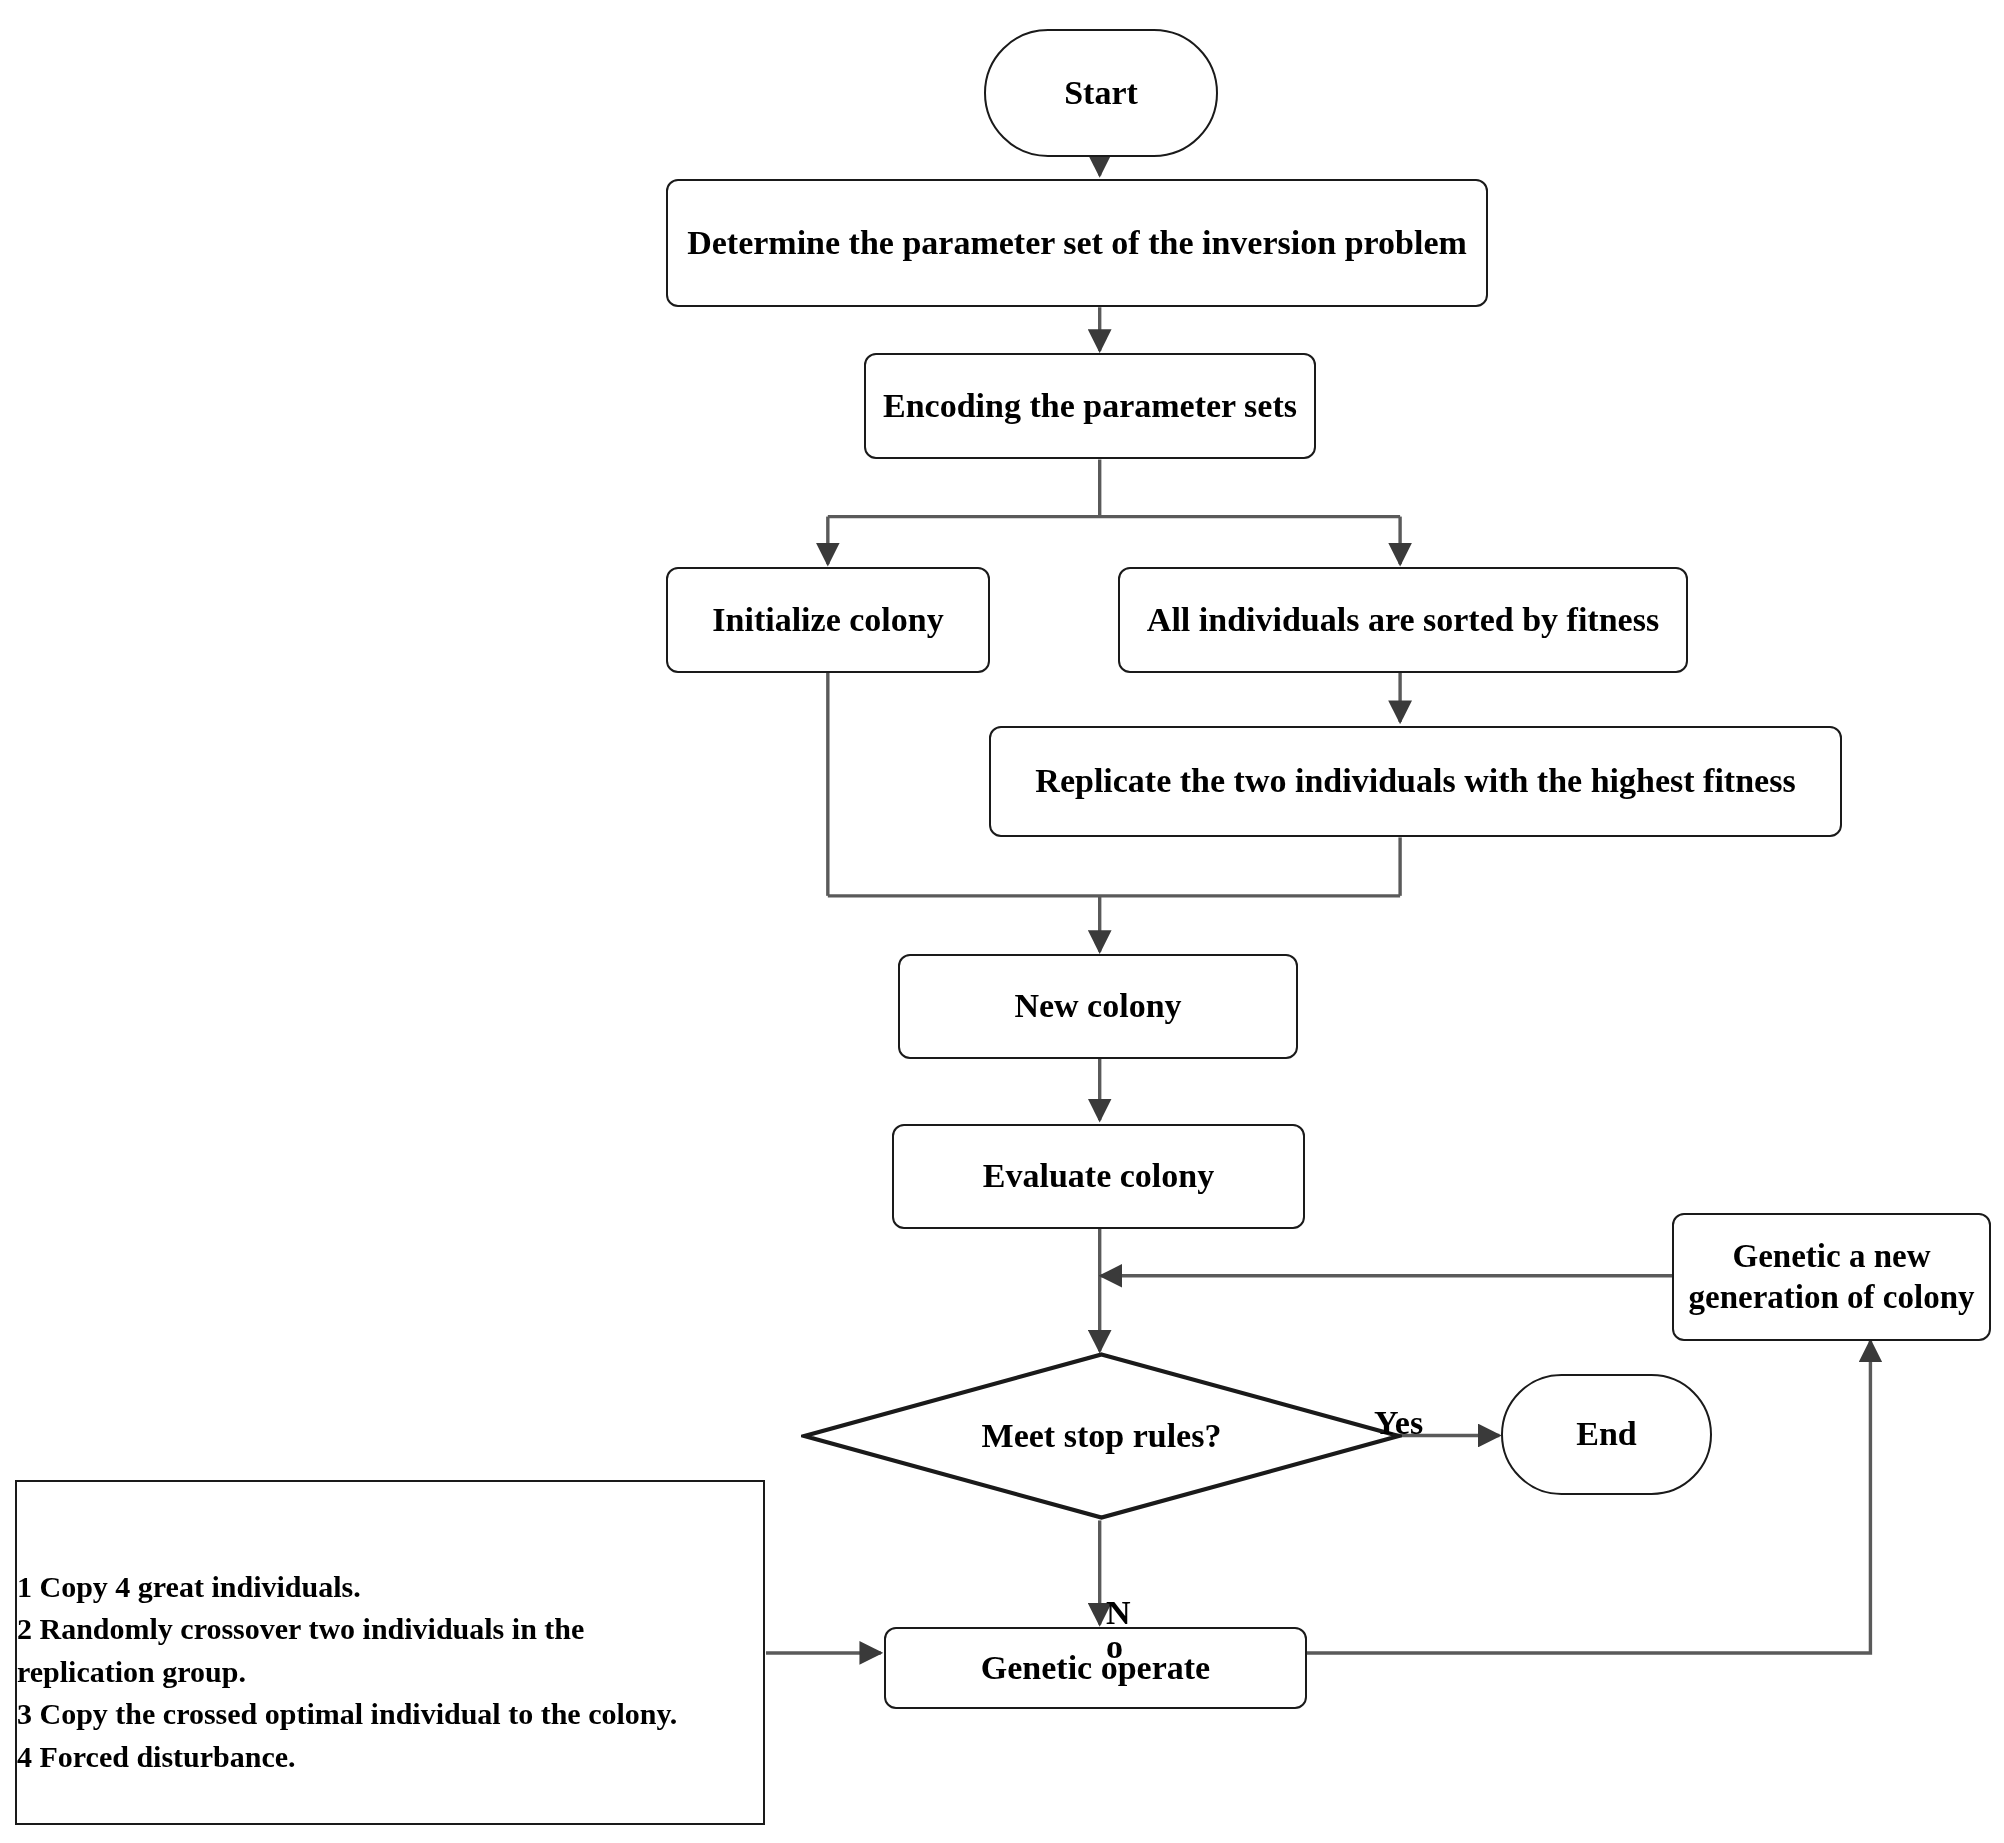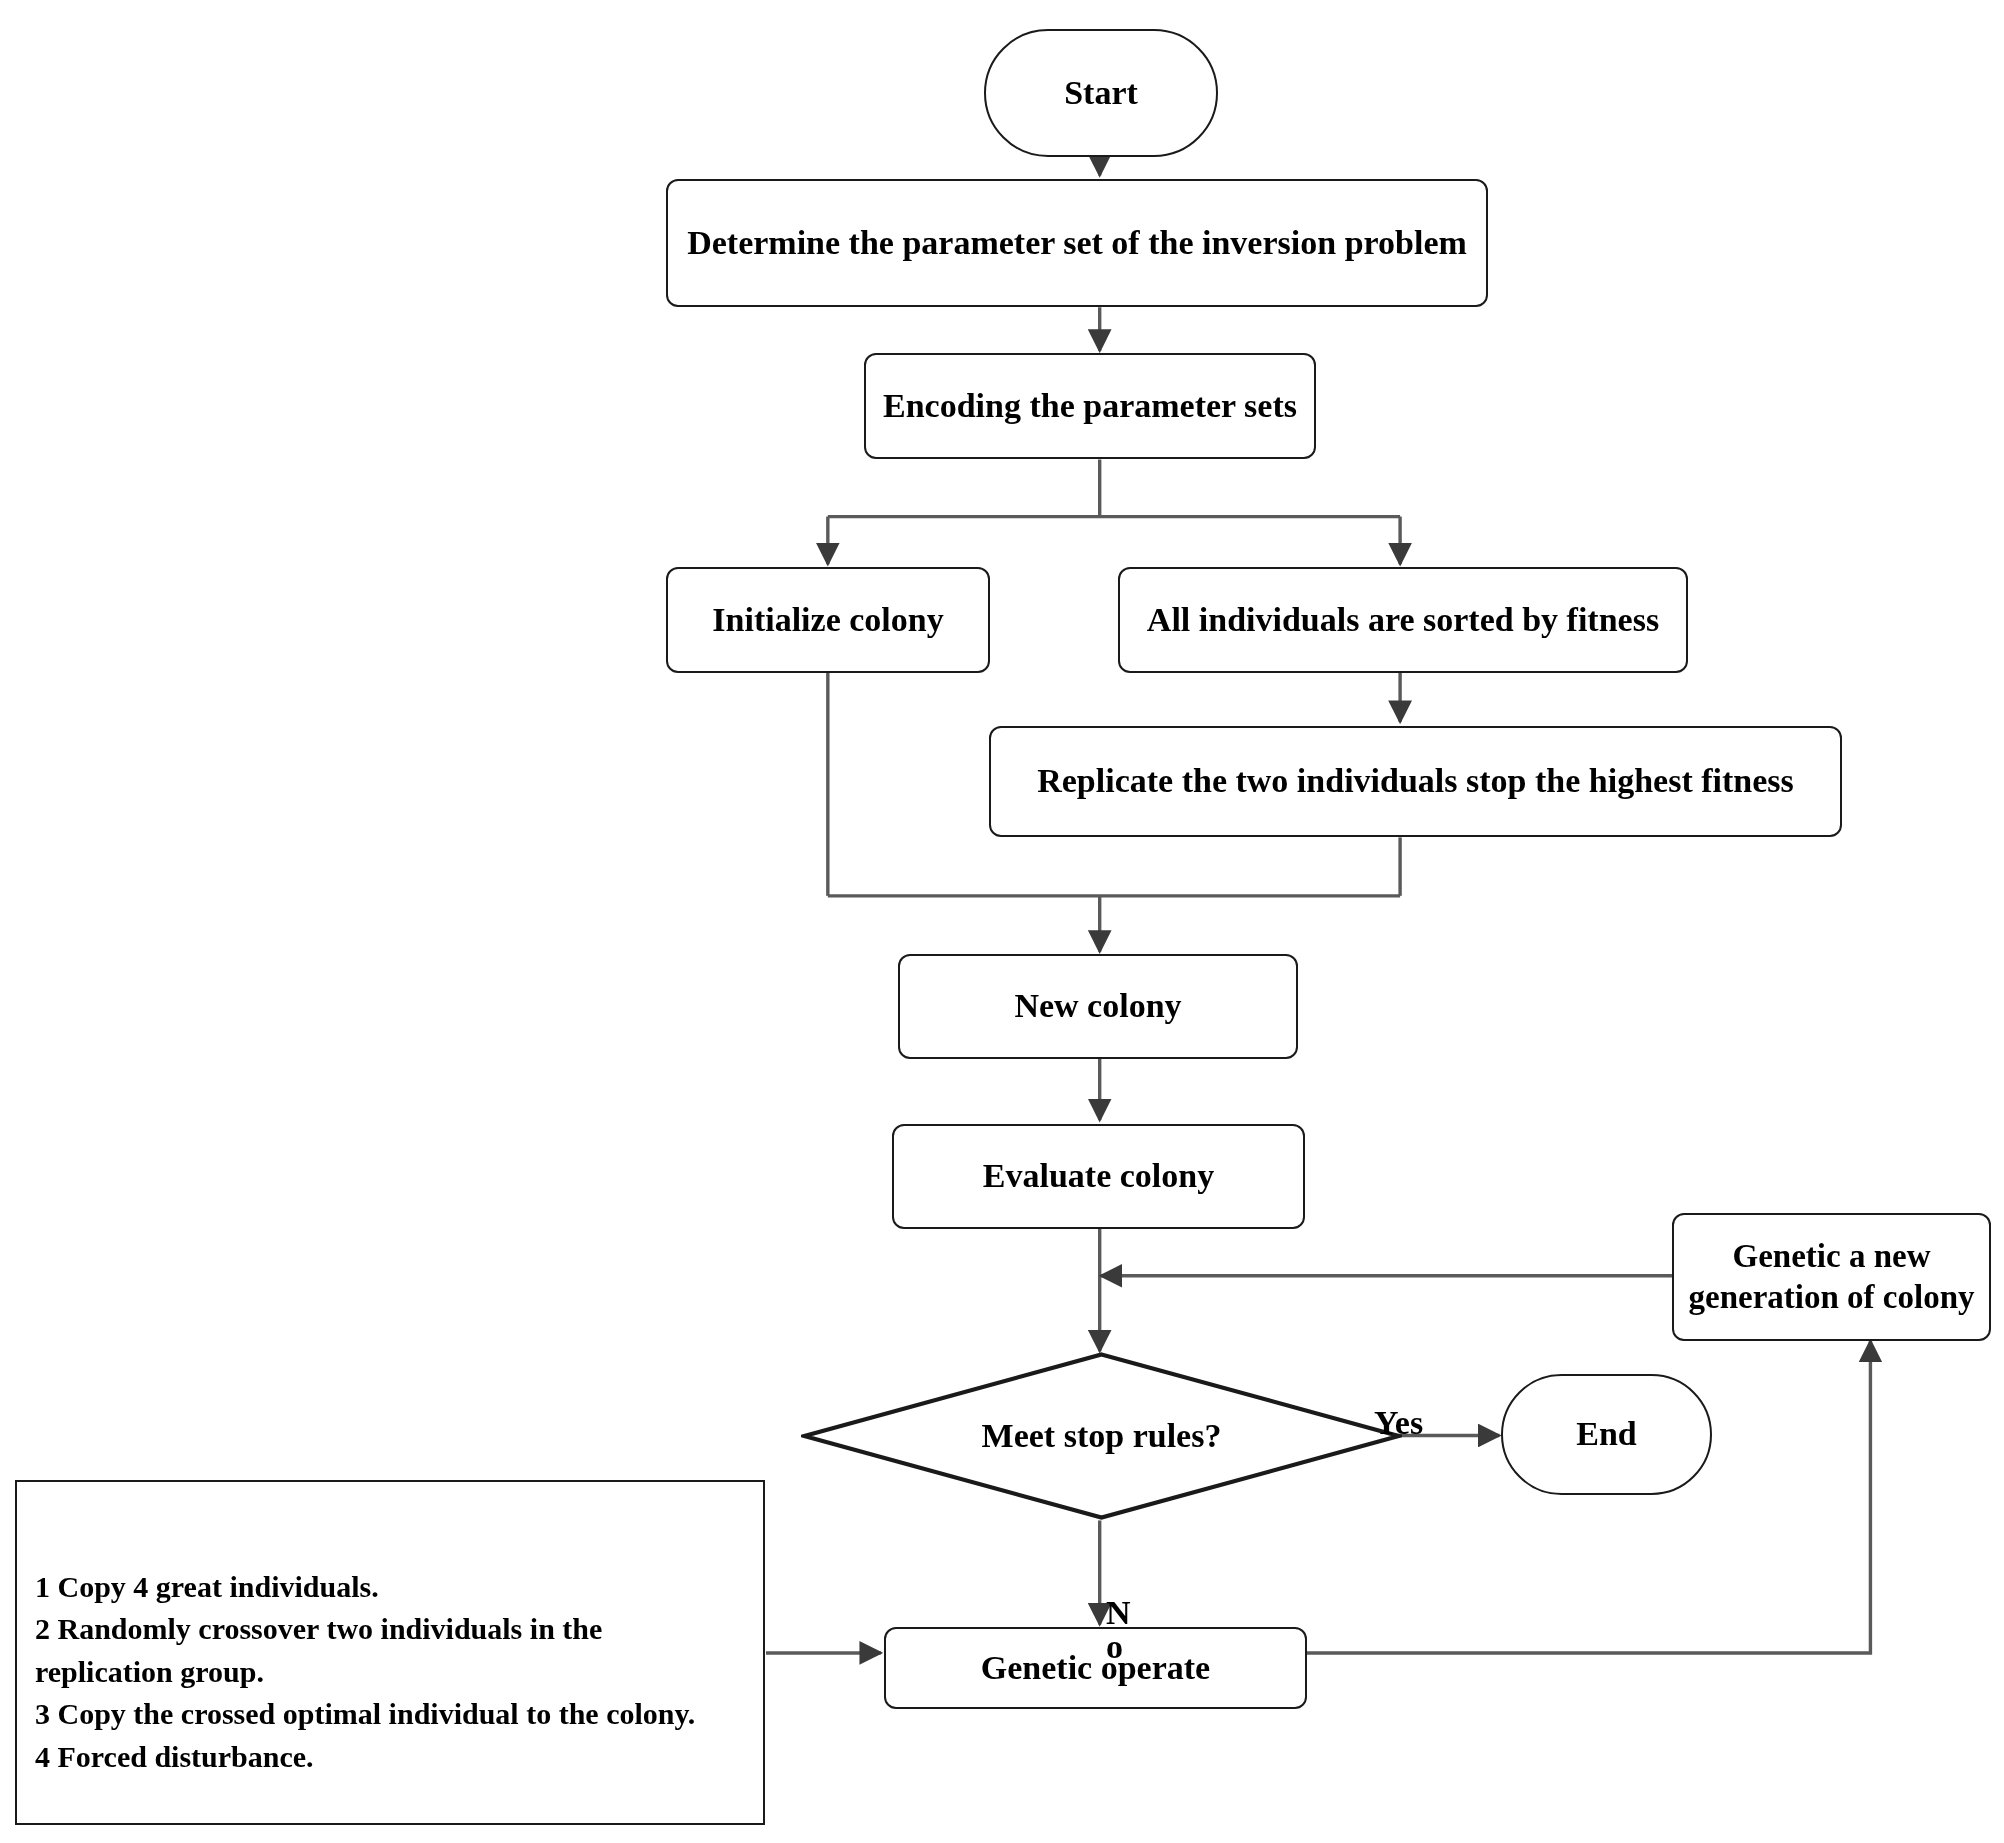--- a/index.html
+++ b/index.html
@@ -53,21 +53,21 @@
     display: flex;
     align-items: center;
     z-index: 3;
   }
   .annot .label {
     white-space: pre-line;
     font-weight: bold;
     font-size: 30px;
     line-height: 1.42;
     color: #000000;
-    padding: 0 18px;
+    padding: 0 0;
     text-align: left;
     margin-top: 39px;
   }
 
   .diamond-wrap {
     position: absolute;
     z-index: 3;
   }
   .diamond-wrap svg { display: block; }
   .diamond-text {
@@ -150,21 +150,21 @@
 
   <div class="node process" style="left:666px; top:567px; width:324px; height:106px; font-size:34px;">
     <span class="label">Initialize colony</span>
   </div>
 
   <div class="node process" style="left:1118px; top:567px; width:570px; height:106px; font-size:34px;">
     <span class="label">All individuals are sorted by fitness</span>
   </div>
 
   <div class="node process" style="left:989px; top:726px; width:853px; height:111px; font-size:34px;">
-    <span class="label">Replicate the two individuals stop the highest fitness</span>
+    <span class="label">Replicate the two individuals with the highest fitness</span>
   </div>
 
   <div class="node process" style="left:898px; top:954px; width:400px; height:105px; font-size:34px;">
     <span class="label">New colony</span>
   </div>
 
   <div class="node process" style="left:892px; top:1124px; width:413px; height:105px; font-size:34px;">
     <span class="label">Evaluate colony</span>
   </div>
 

